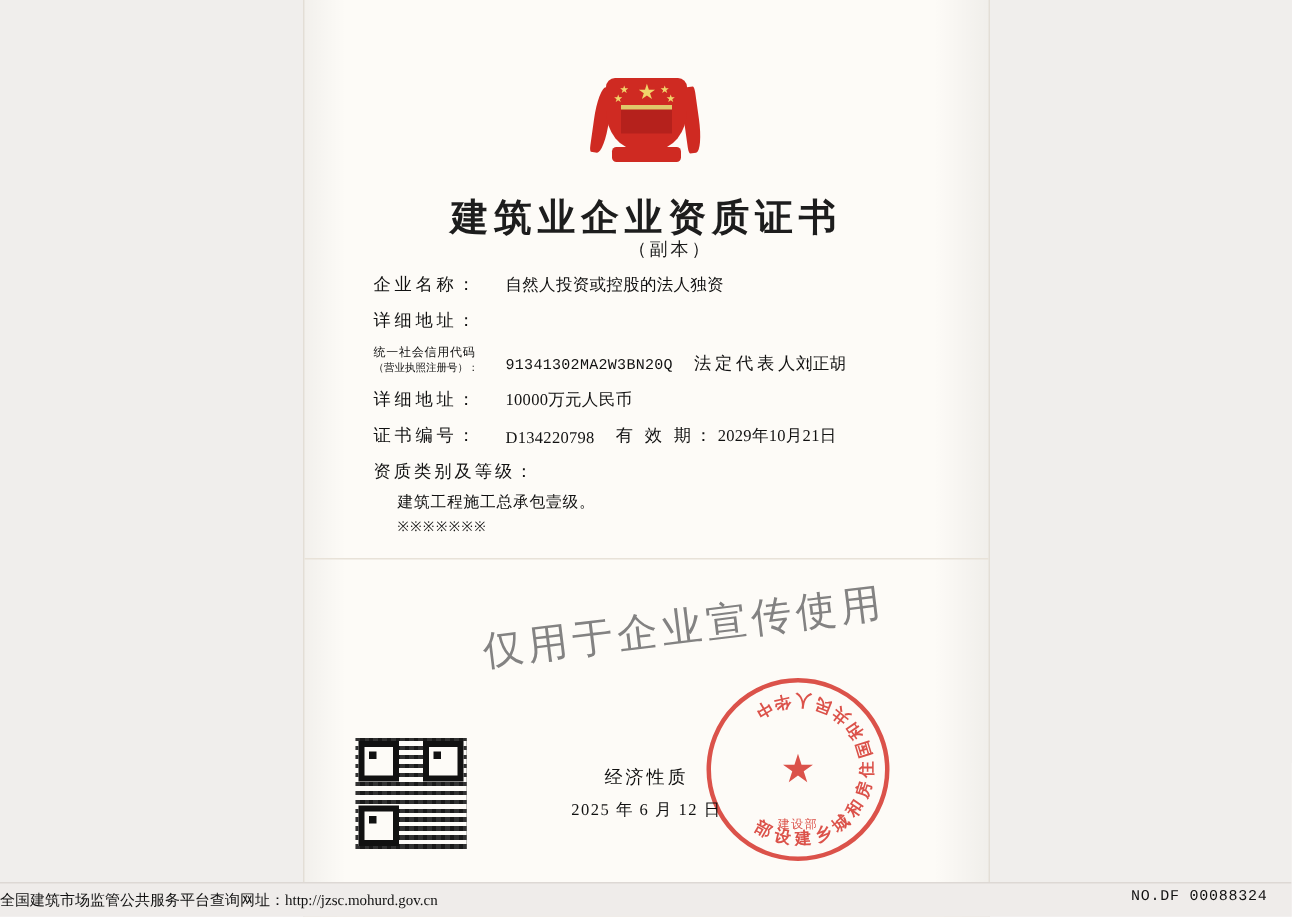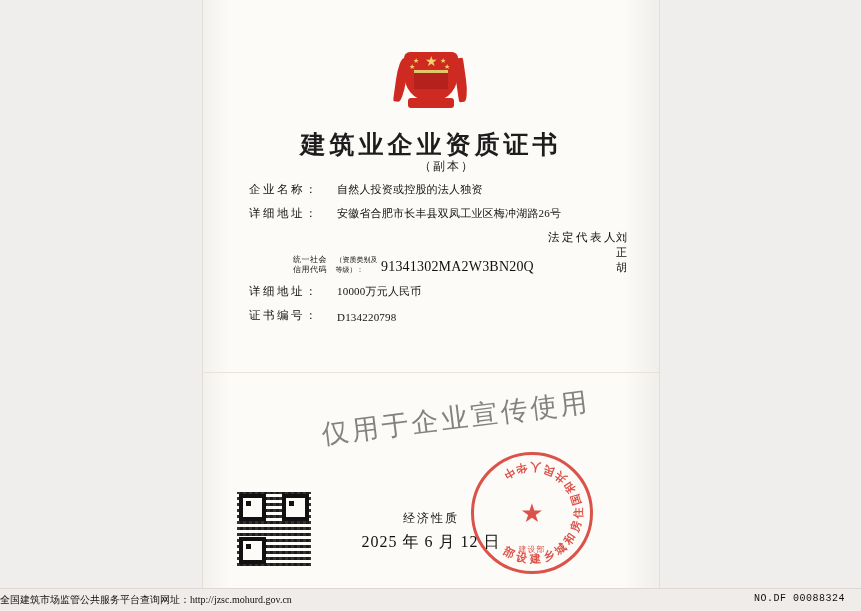--- a/index.html
+++ b/index.html
@@ -154,21 +154,21 @@
     flex: 0 0 86px;
     font-size: 11.5px;
     letter-spacing: 2.5px;
     white-space: nowrap;
   }
   .fvalue {
     font-size: 11px;
     letter-spacing: 0.2px;
     padding-left: 2px;
   }
-  .fvalue.small { font-size: 14px; }
+  .fvalue.small { font-size: 10px; font-family: Liberation Mono, monospace; }
 
   .frow.split .seg2 {
     display: flex;
     align-items: flex-start;
     margin-left: 14px;
   }
   .frow.split .flabel2 {
     width: 66px;
     flex: 0 0 66px;
     font-size: 11.5px;
@@ -178,25 +178,24 @@
   .tiny-note {
     font-size: 5.5px;
     line-height: 7px;
     color: #222;
     letter-spacing: 0;
     max-width: 96px;
   }
 
   .uscc-label {
     display: flex;
-    flex-direction: row;
+    flex-direction: column;
     width: 86px;
     flex: 0 0 86px;
     line-height: 10px;
-    margin-left: 44px;
   }
   .uscc-label .l1 { font-size: 8px; letter-spacing: 0.5px; }
   .uscc-label .l2 { font-size: 7px; letter-spacing: 0; }
 
   .grade-block {
     margin-top: 4px;
   }
   .grade-label {
     font-size: 11.5px;
     letter-spacing: 2px;
@@ -314,21 +313,21 @@
     letter-spacing: 2px;
     color: #111;
   }
   .issue-date {
     position: absolute;
     left: 0;
     top: 532px;
     width: 100%;
     text-align: center;
     font-family: "Liberation Serif", serif;
-    font-size: 16px;
+    font-size: 11px;
     letter-spacing: 1px;
     color: #111;
   }
   .issuer-org {
     position: absolute;
     left: 0;
     top: 556px;
     width: 100%;
     text-align: center;
     font-family: "Liberation Serif", serif;
@@ -394,45 +393,53 @@
 
     <div class="fields">
 
       <div class="frow">
         <div class="flabel">企业名称：</div>
         <div class="fvalue">自然人投资或控股的法人独资</div>
       </div>
 
       <div class="frow">
         <div class="flabel">详细地址：</div>
-        <div class="fvalue">安徽省合肥市长丰县双凤工业区梅冲湖路26号</div>
       </div>
 
       <div class="frow split">
         <div class="uscc-label">
           <span class="l1">统一社会信用代码</span>
-          <span class="l2">（资质类别及等级）：</span>
+          <span class="l2">（营业执照注册号）：</span>
         </div>
         <div class="fvalue small">91341302MA2W3BN20Q</div>
         <div class="seg2">
           <div class="flabel2">法定代表人：</div>
           <div class="fvalue">刘正胡</div>
         </div>
       </div>
 
       <div class="frow split">
         <div class="flabel">详细地址：</div>
         <div class="fvalue">10000万元人民币</div>
       </div>
 
       <div class="frow split">
         <div class="flabel">证书编号：</div>
         <div class="fvalue">D134220798</div>
-      </div>
-
+        <div class="seg2">
+          <div class="flabel2">有 效 期：</div>
+          <div class="fvalue">2029年10月21日</div>
+        </div>
+      </div>
+
+      <div class="grade-block">
+        <div class="grade-label">资质类别及等级：</div>
+        <div class="grade-value">建筑工程施工总承包壹级。</div>
+        <div class="grade-stars">※※※※※※※</div>
+      </div>
 
     </div>
 
     <div class="watermark">仅用于企业宣传使用</div>
 
     <div class="qr">
       <div class="eye tl">
           <i></i>
         </div>
       <div class="eye tr">

